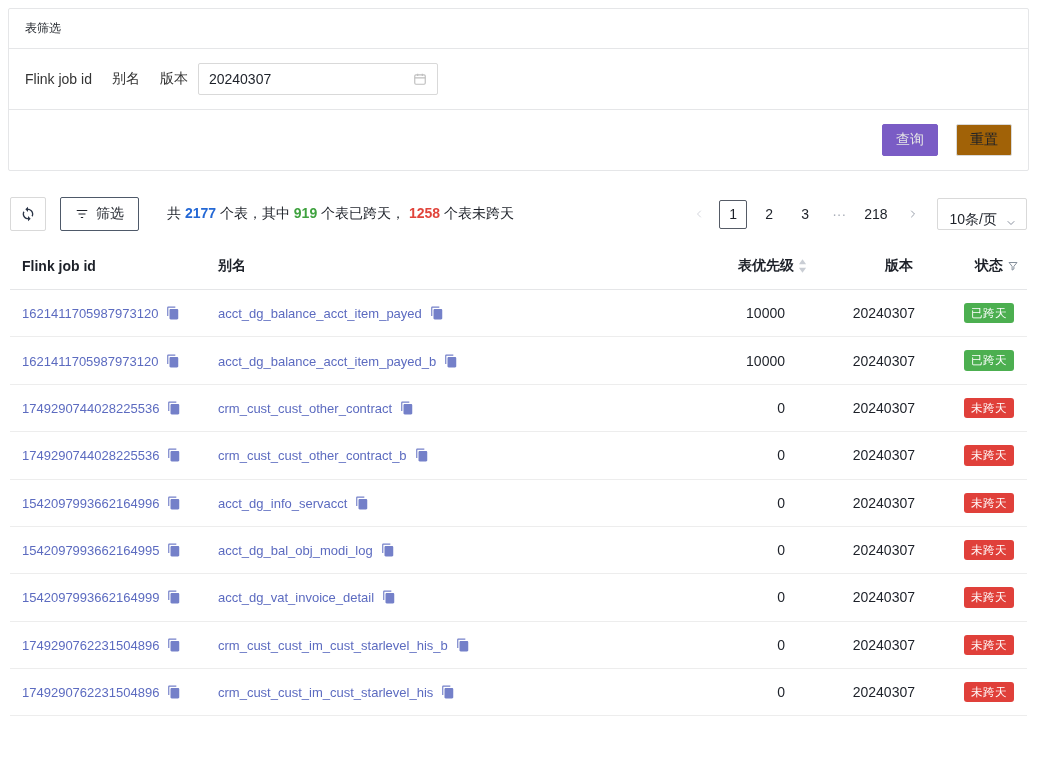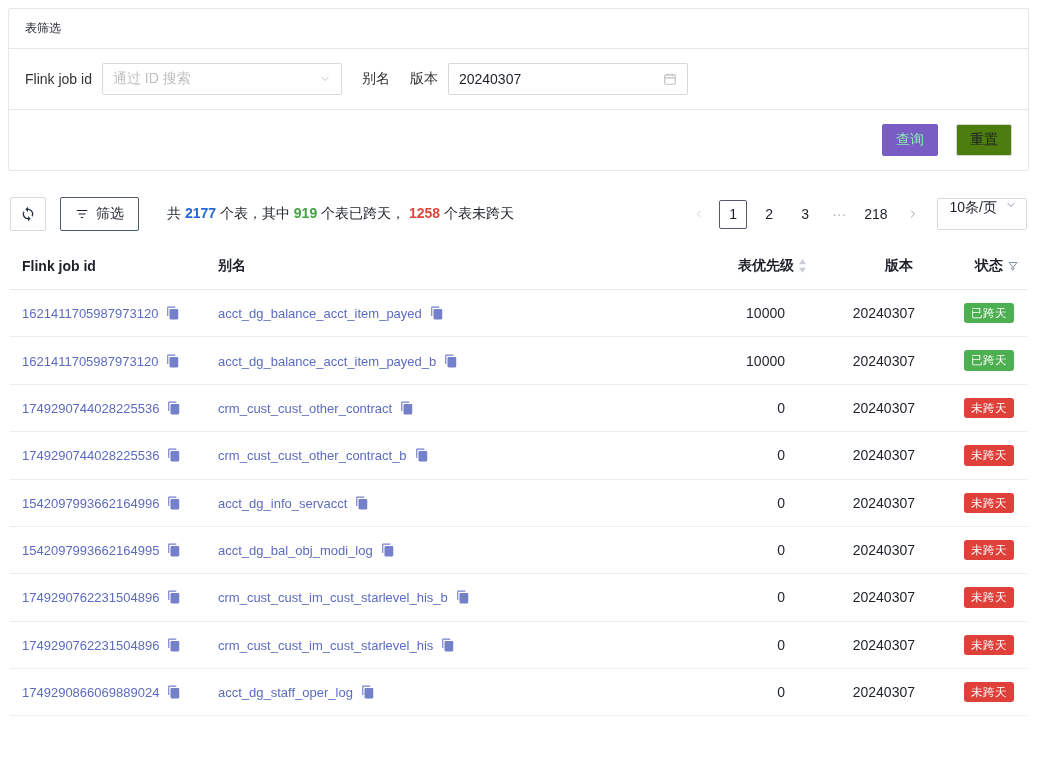--- a/index.html
+++ b/index.html
@@ -21,24 +21,24 @@
     width:240px; height:32px; border:1px solid #d9d9d9; border-radius:2px;
     display:flex; align-items:center; justify-content:space-between;
     padding:0 10px; background:#fff; cursor:pointer;
   }
   .placeholder { color:#bfbfbf; font-size:14px; }
   .date-value { color:#1d2129; font-size:14px; }
   .field-icon { color:#bfbfbf; display:flex; align-items:center; }
   .card-actions { display:flex; justify-content:flex-end; align-items:center; gap:18px; padding:14px 16px; }
   .btn {
     height:32px; padding:0 13px; font-size:14px; border-radius:2px;
-    border:1px solid #d9d9d9; background:#4d7c0f; color:#1d2129; cursor:pointer;
+    border:1px solid #d9d9d9; background:#a16207; color:#1d2129; cursor:pointer;
     font-family:inherit;
   }
-  .btn.primary { background:var(--primary); border-color:var(--primary); color:#86efac; }
+  .btn.primary { background:var(--primary); border-color:var(--primary); color:#e5e5e5; }
 
   
   .toolbar { display:flex; align-items:center; gap:14px; margin:26px 2px 12px 2px; }
   .icon-btn {
     width:36px; height:34px; border:1px solid #d9d9d9; border-radius:2px; background:#fff;
     display:flex; align-items:center; justify-content:center; color:#2b3547; cursor:pointer;
   }
   .filter-toggle {
     height:34px; border:1.5px solid #4e5969; border-radius:2px; background:#fff;
     display:flex; align-items:center; gap:7px; padding:0 14px;
@@ -57,21 +57,21 @@
   .page-nav.prev { color:#d4d6dd; }
   .page-nav.next { color:#9aa0ab; }
   .page-item {
     min-width:28px; height:29px; padding:0 4px; display:flex; align-items:center; justify-content:center;
     border:1px solid transparent; border-radius:2px; color:#1d2129; cursor:pointer;
   }
   .page-item.active { border-color:#555b66; }
   .ellipsis { color:#a9aeb8; min-width:24px; text-align:center; cursor:pointer; }
   .size-select {
     height:32px; border:1px solid #d9d9d9; border-radius:2px; background:#fff;
-    display:flex; align-items:flex-start; gap:8px; padding:0 9px 0 12px;
+    display:flex; align-items:flex-end; gap:8px; padding:0 9px 0 12px;
     color:#1d2129; cursor:pointer; margin-left:4px;
   }
   .size-select .chev { color:#8a919f; display:flex; align-items:center; }
 
   
   .table-wrap { margin:0 2px; }
   table { width:100%; border-collapse:collapse; table-layout:fixed; font-size:14px; }
   thead th {
     font-weight:700; color:#1d2129; text-align:left;
     padding:14px 8px; border-bottom:1px solid #e5e6e8; font-size:14px;
@@ -97,28 +97,20 @@
 </head>
 <body>
 
 <div class="page">
 
   <section class="filter-card">
     <div class="card-title">表筛选</div>
     <div class="filter-row">
       <div class="field">
         <span class="field-label">Flink job id</span>
-        <div class="select-box">
-          <span class="placeholder">通过 ID 搜索</span>
-          <span class="field-icon">
-            <svg width="12" height="12" viewBox="0 0 24 24" fill="none" stroke="currentColor" stroke-width="2" stroke-linecap="round" stroke-linejoin="round">
-                <polyline points="6 9 12 15 18 9"></polyline>
-              </svg>
-          </span>
-        </div>
       </div>
       <div class="field">
         <span class="field-label">别名</span>
       </div>
       <div class="field">
         <span class="field-label">版本</span>
         <div class="date-box">
           <span class="date-value">20240307</span>
           <span class="field-icon">
             <svg width="14" height="14" viewBox="0 0 24 24" fill="none" stroke="currentColor" stroke-width="2">
@@ -301,20 +293,35 @@
             <td class="cell-alias"><span class="link">acct_dg_bal_obj_modi_log</span><span class="copy-btn">
                 <svg width="14" height="14" viewBox="0 0 24 24" fill="currentColor">
                   <path d="M16 1H4c-1.1 0-2 .9-2 2v14h2V3h12V1zm3 4H8c-1.1 0-2 .9-2 2v14c0 1.1.9 2 2 2h11c1.1 0 2-.9 2-2V7c0-1.1-.9-2-2-2z"></path>
                 </svg>
               </span></td>
             <td class="r cell-priority">0</td>
             <td class="r cell-version">20240307</td>
             <td class="r cell-status"><span class="badge not-crossed">未跨天</span></td>
           </tr>
           <tr>
+            <td class="cell-id"><span class="link">1542097993662164999</span><span class="copy-btn">
+                <svg width="14" height="14" viewBox="0 0 24 24" fill="currentColor">
+                  <path d="M16 1H4c-1.1 0-2 .9-2 2v14h2V3h12V1zm3 4H8c-1.1 0-2 .9-2 2v14c0 1.1.9 2 2 2h11c1.1 0 2-.9 2-2V7c0-1.1-.9-2-2-2z"></path>
+                </svg>
+              </span></td>
+            <td class="cell-alias"><span class="link">acct_dg_vat_invoice_detail</span><span class="copy-btn">
+                <svg width="14" height="14" viewBox="0 0 24 24" fill="currentColor">
+                  <path d="M16 1H4c-1.1 0-2 .9-2 2v14h2V3h12V1zm3 4H8c-1.1 0-2 .9-2 2v14c0 1.1.9 2 2 2h11c1.1 0 2-.9 2-2V7c0-1.1-.9-2-2-2z"></path>
+                </svg>
+              </span></td>
+            <td class="r cell-priority">0</td>
+            <td class="r cell-version">20240307</td>
+            <td class="r cell-status"><span class="badge not-crossed">未跨天</span></td>
+          </tr>
+          <tr>
             <td class="cell-id"><span class="link">1749290762231504896</span><span class="copy-btn">
                 <svg width="14" height="14" viewBox="0 0 24 24" fill="currentColor">
                   <path d="M16 1H4c-1.1 0-2 .9-2 2v14h2V3h12V1zm3 4H8c-1.1 0-2 .9-2 2v14c0 1.1.9 2 2 2h11c1.1 0 2-.9 2-2V7c0-1.1-.9-2-2-2z"></path>
                 </svg>
               </span></td>
             <td class="cell-alias"><span class="link">crm_cust_cust_im_cust_starlevel_his_b</span><span class="copy-btn">
                 <svg width="14" height="14" viewBox="0 0 24 24" fill="currentColor">
                   <path d="M16 1H4c-1.1 0-2 .9-2 2v14h2V3h12V1zm3 4H8c-1.1 0-2 .9-2 2v14c0 1.1.9 2 2 2h11c1.1 0 2-.9 2-2V7c0-1.1-.9-2-2-2z"></path>
                 </svg>
               </span></td>
@@ -322,35 +329,20 @@
             <td class="r cell-version">20240307</td>
             <td class="r cell-status"><span class="badge not-crossed">未跨天</span></td>
           </tr>
           <tr>
             <td class="cell-id"><span class="link">1749290762231504896</span><span class="copy-btn">
                 <svg width="14" height="14" viewBox="0 0 24 24" fill="currentColor">
                   <path d="M16 1H4c-1.1 0-2 .9-2 2v14h2V3h12V1zm3 4H8c-1.1 0-2 .9-2 2v14c0 1.1.9 2 2 2h11c1.1 0 2-.9 2-2V7c0-1.1-.9-2-2-2z"></path>
                 </svg>
               </span></td>
             <td class="cell-alias"><span class="link">crm_cust_cust_im_cust_starlevel_his</span><span class="copy-btn">
-                <svg width="14" height="14" viewBox="0 0 24 24" fill="currentColor">
-                  <path d="M16 1H4c-1.1 0-2 .9-2 2v14h2V3h12V1zm3 4H8c-1.1 0-2 .9-2 2v14c0 1.1.9 2 2 2h11c1.1 0 2-.9 2-2V7c0-1.1-.9-2-2-2z"></path>
-                </svg>
-              </span></td>
-            <td class="r cell-priority">0</td>
-            <td class="r cell-version">20240307</td>
-            <td class="r cell-status"><span class="badge not-crossed">未跨天</span></td>
-          </tr>
-          <tr>
-            <td class="cell-id"><span class="link">1749290866069889024</span><span class="copy-btn">
-                <svg width="14" height="14" viewBox="0 0 24 24" fill="currentColor">
-                  <path d="M16 1H4c-1.1 0-2 .9-2 2v14h2V3h12V1zm3 4H8c-1.1 0-2 .9-2 2v14c0 1.1.9 2 2 2h11c1.1 0 2-.9 2-2V7c0-1.1-.9-2-2-2z"></path>
-                </svg>
-              </span></td>
-            <td class="cell-alias"><span class="link">acct_dg_staff_oper_log</span><span class="copy-btn">
                 <svg width="14" height="14" viewBox="0 0 24 24" fill="currentColor">
                   <path d="M16 1H4c-1.1 0-2 .9-2 2v14h2V3h12V1zm3 4H8c-1.1 0-2 .9-2 2v14c0 1.1.9 2 2 2h11c1.1 0 2-.9 2-2V7c0-1.1-.9-2-2-2z"></path>
                 </svg>
               </span></td>
             <td class="r cell-priority">0</td>
             <td class="r cell-version">20240307</td>
             <td class="r cell-status"><span class="badge not-crossed">未跨天</span></td>
           </tr>
         </tbody>
     </table>

